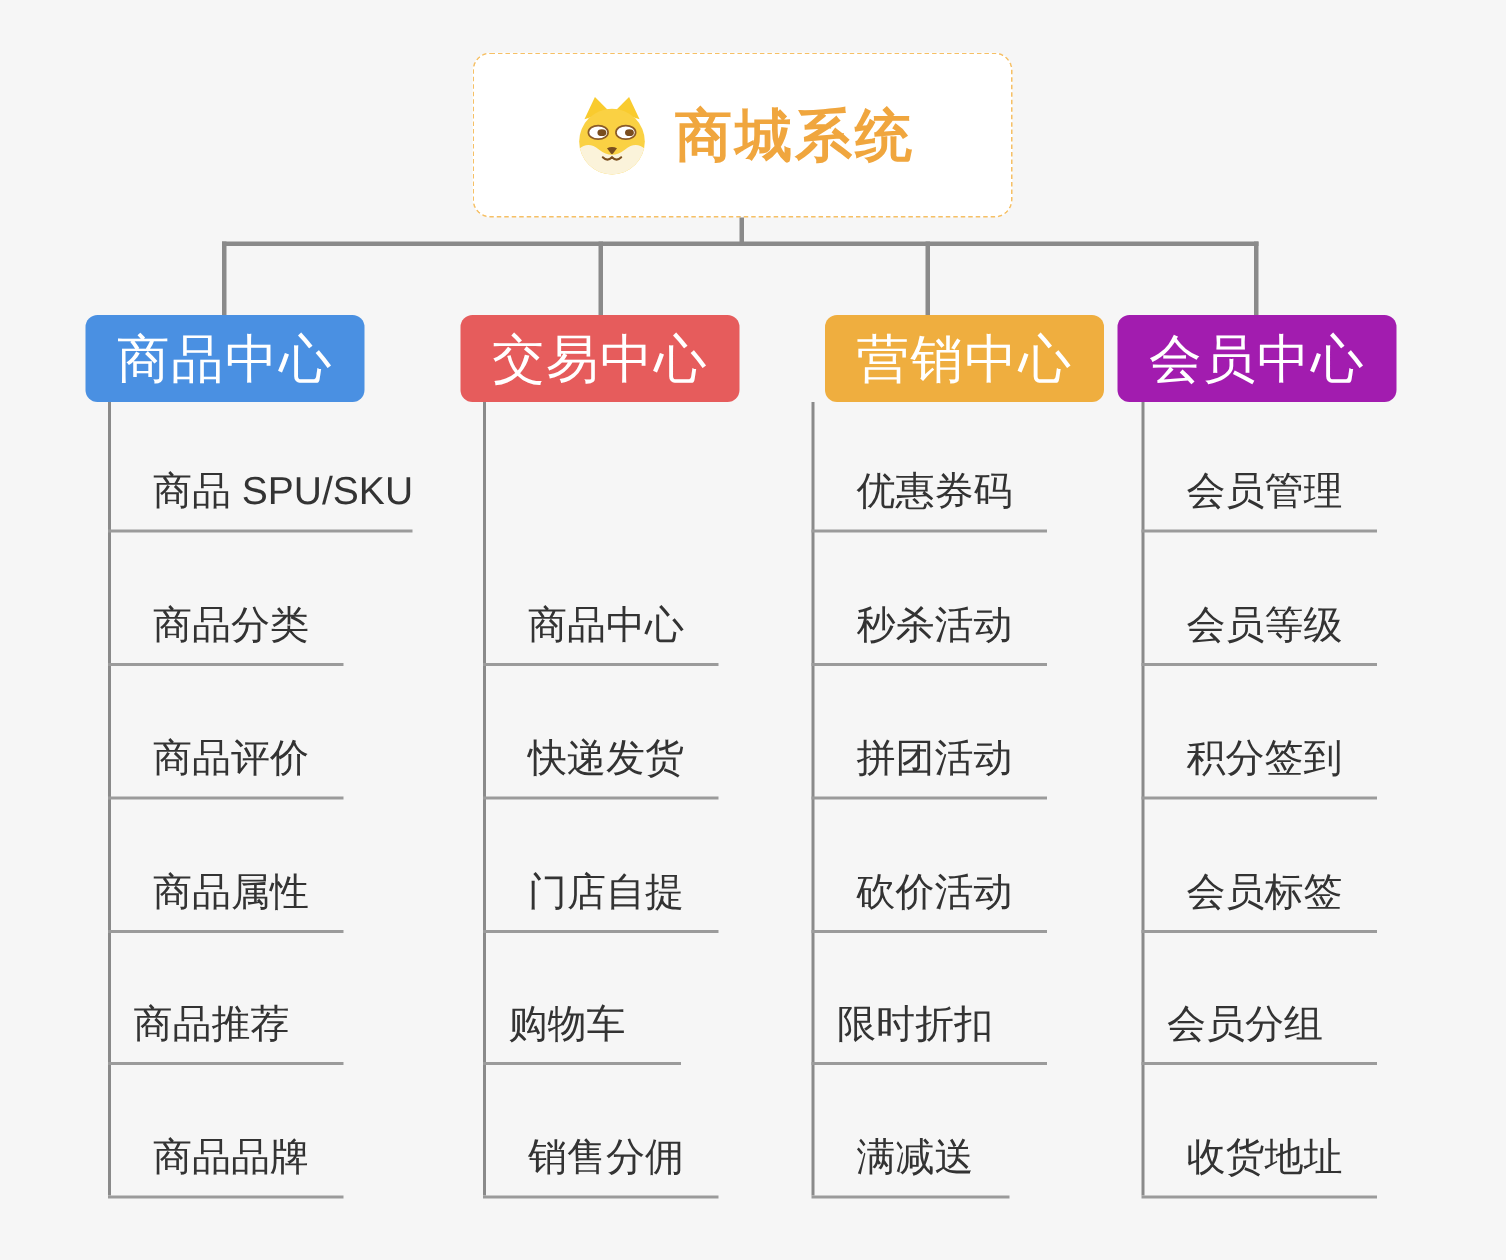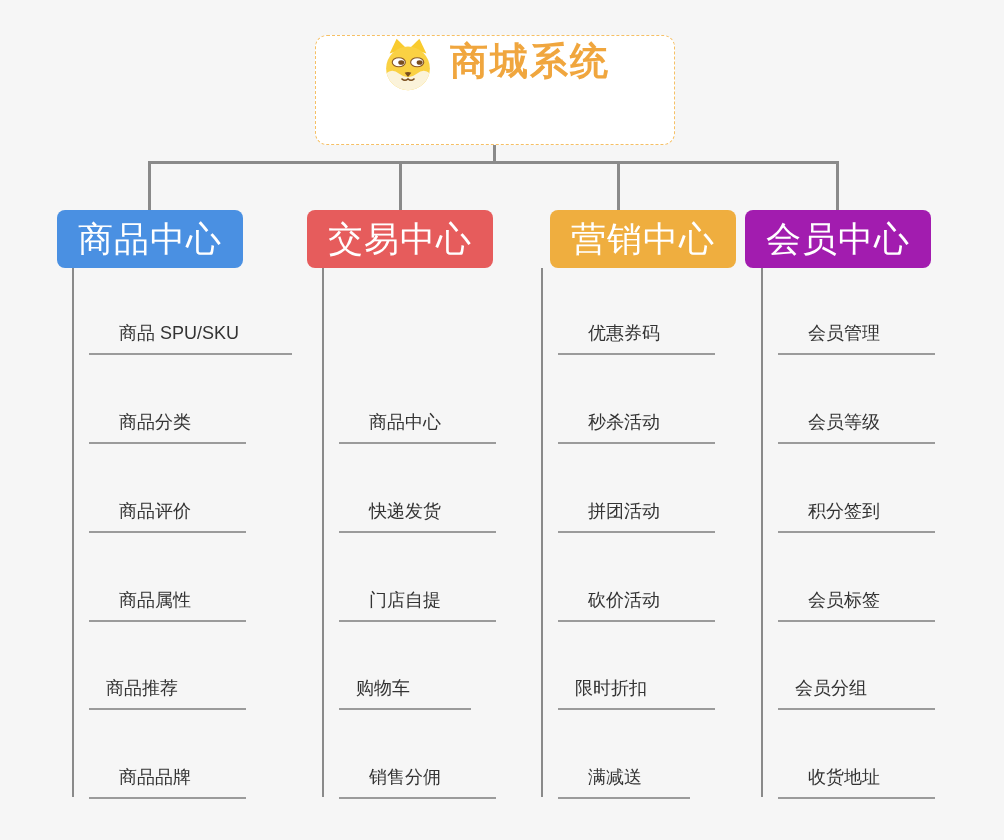--- a/index.html
+++ b/index.html
@@ -18,20 +18,21 @@
   
   .root-node {
     position: absolute;
     left: 315px; top: 35px;
     width: 360px; height: 110px;
     background: #ffffff;
     border: 1px dashed #f6c065;
     border-radius: 12px;
     box-sizing: border-box;
     display: flex;
+    align-items: center;
     justify-content: center;
     gap: 14px;
   }
   .root-title {
     font-size: 38px;
     font-weight: 600;
     color: #f0a63e;
     letter-spacing: 2px;
     white-space: nowrap;
   }
@@ -64,24 +65,23 @@
 
   
   .leaf {
     position: absolute;
     height: 52px;
     box-sizing: border-box;
     border-bottom: 2px solid #9b9b9b;
     display: flex;
     align-items: flex-end;
     padding: 0 0 8px 30px;
-    font-size: 18px;
+    font-size: 26px;
     color: #333333;
     white-space: nowrap;
-    margin-left: 17px;
   }
   .c1 { left: 72px; }
   .c2 { left: 322px; }
   .c3 { left: 541px; }
   .c4 { left: 761px; }
   .r1 { top: 303px; }
   .r2 { top: 392px; }
   .r3 { top: 481px; }
   .r4 { top: 570px; }
   .r5 { top: 658px; padding-left: 17px; }

